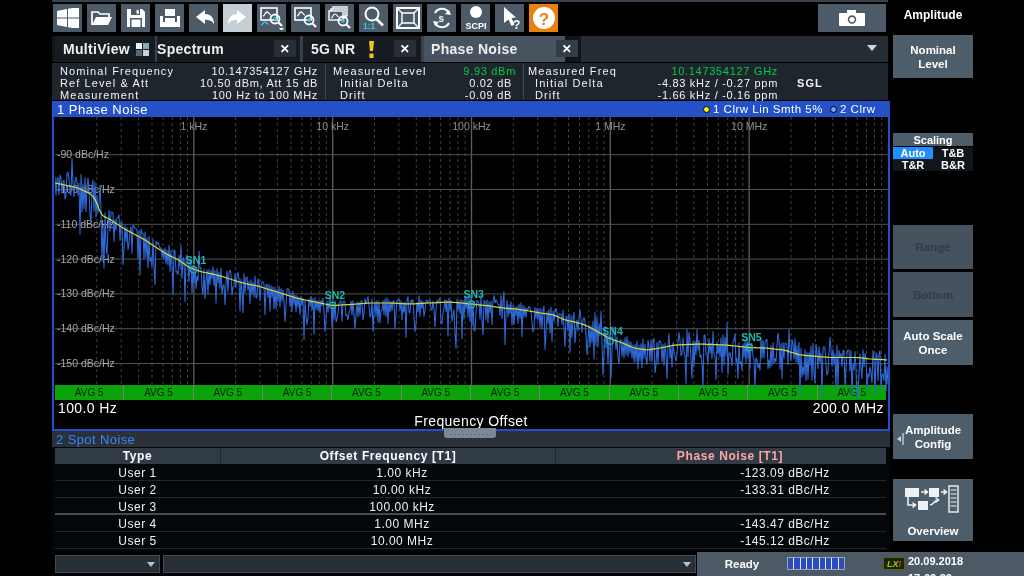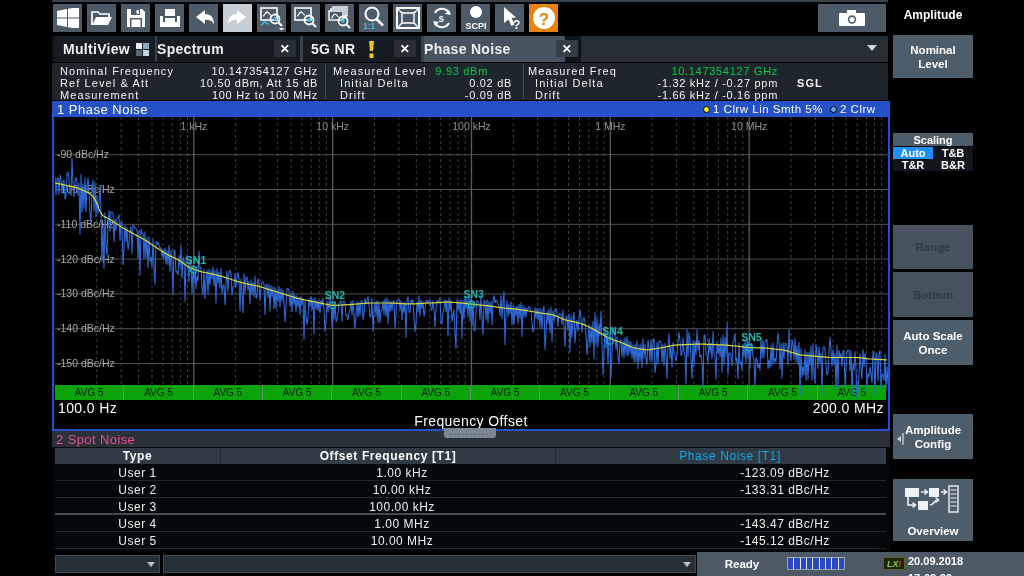--- a/index.html
+++ b/index.html
@@ -153,44 +153,44 @@
         <rect x="7" y="7" width="6" height="6" fill="#c3d4e0"></rect>
       </svg></div>
 <div class="abs" style="left:155px;top:36px;width:2px;height:26px;background:#39424d"></div>
 <div class="tab" style="left:157px;width:143px;">Spectrum<div class="xbox" style="position:absolute;left:117px;top:4px">✕</div></div>
 <div class="abs" style="left:300px;top:36px;width:3px;height:26px;background:#39424d"></div>
 <div class="tab" style="left:303px;width:118px;padding-left:8px">5G NR<svg style="margin-left:13px" width="7" height="17" viewBox="0 0 7 17">
         <path d="M1 0 h5 l-1 10 h-3 Z" fill="#f2c614"></path>
         <rect x="1.5" y="12.5" width="4" height="4.5" fill="#f2c614"></rect>
       </svg><div class="xbox" style="position:absolute;left:91px;top:4px">✕</div></div>
 <div class="abs" style="left:421px;top:36px;width:3px;height:26px;background:#39424d"></div>
-<div class="tab" style="left:424px;width:141px;background:#47545f;padding-left:0">Phase Noise<div class="xbox" style="position:absolute;left:132px;top:4px;background:#323d46">✕</div></div>
+<div class="tab" style="left:424px;width:141px;background:#47545f;padding-left:7px">Phase Noise<div class="xbox" style="position:absolute;left:132px;top:4px;background:#323d46">✕</div></div>
 
 <div class="abs" style="left:867px;top:45px;width:0;height:0;border-left:5px solid transparent;border-right:5px solid transparent;border-top:6px solid #cfd6dc"></div>
 
 <div class="abs" style="left:52px;top:63px;width:836px;height:37px;background:#1e252c"></div>
 <div class="abs" style="left:325px;top:64px;width:1px;height:35px;background:#434c55"></div>
 <div class="abs" style="left:523px;top:64px;width:1px;height:35px;background:#434c55"></div>
 <div class="ilabel" style="left:60px;top:65px">Nominal Frequency</div>
 <div class="ilabel" style="left:60px;top:77px">Ref Level &amp; Att</div>
 <div class="ilabel" style="left:60px;top:89px">Measurement</div>
 <div class="ival" style="left:168px;top:65px;width:150px">10.147354127 GHz</div>
 <div class="ival" style="left:168px;top:77px;width:150px">10.50 dBm, Att 15 dB</div>
 <div class="ival" style="left:168px;top:89px;width:150px">100 Hz to 100 MHz</div>
 <div class="ilabel" style="left:333px;top:65px">Measured Level</div>
 <div class="ilabel" style="left:340px;top:77px">Initial Delta</div>
 <div class="ilabel" style="left:340px;top:89px">Drift</div>
-<div class="ival green" style="left:408px;top:65px;width:80px">9.93 dBm</div>
+<div class="ival green" style="left:436px;top:65px;width:80px">9.93 dBm</div>
 <div class="ival" style="left:432px;top:77px;width:80px">0.02 dB</div>
 <div class="ival" style="left:432px;top:89px;width:80px">-0.09 dB</div>
 <div class="ilabel" style="left:528px;top:65px">Measured Freq</div>
 <div class="ilabel" style="left:535px;top:77px">Initial Delta</div>
 <div class="ilabel" style="left:535px;top:89px">Drift</div>
 <div class="ival green" style="left:628px;top:65px;width:150px">10.147354127 GHz</div>
-<div class="ival" style="left:628px;top:77px;width:150px">-1.32 kHz / -0.27 ppm</div>
+<div class="ival" style="left:628px;top:77px;width:150px">-4.83 kHz / -0.27 ppm</div>
 <div class="ival" style="left:628px;top:89px;width:150px">-1.66 kHz / -0.16 ppm</div>
 <div class="ilabel" style="left:797px;top:77px;font-weight:bold">SGL</div>
 
 <div class="abs" style="left:52px;top:101px;width:838px;height:330px;border:2px solid #2451c8;background:#000"></div>
 <div class="abs" style="left:54px;top:102px;width:834px;height:15px;background:#2451c8"></div>
 <div class="abs" style="left:57px;top:102px;color:#fff;font-size:13px;letter-spacing:0.5px">1 Phase Noise</div>
 <div class="abs" style="top:103px;left:703px;color:#fff;font-size:11.5px;letter-spacing:0.5px;display:flex;align-items:center">
 <span style="width:7px;height:7px;border-radius:50%;background:#f2ef1d;border:1px solid #000;display:inline-block;margin-right:3px"></span>1 Clrw Lin Smth 5%
 <span style="width:7px;height:7px;border-radius:50%;background:#6ea7e8;border:1px solid #000;display:inline-block;margin:0 3px 0 7px"></span>2 Clrw</div>
 
@@ -295,28 +295,28 @@
 <circle cx="694.2" cy="230.4" r="3.2" fill="none" stroke="#1fb8ab" stroke-width="1.2"></circle>
 <text x="686.2" y="224.4" fill="#1fb8ab" font-size="10.5" font-weight="bold">SN5</text>
 </svg>
 
 <div class="abs" style="left:58px;top:400px;color:#fff;font-size:14px;letter-spacing:0.4px">100.0 Hz</div>
 <div class="abs" style="left:736px;top:400px;width:148px;text-align:right;color:#fff;font-size:14px;letter-spacing:0.4px">200.0 MHz</div>
 <div class="abs" style="left:52px;top:413px;width:838px;text-align:center;color:#fff;font-size:14px;letter-spacing:0.4px">Frequency Offset</div>
 
 <div class="abs" style="left:52px;top:431px;width:838px;height:120px;background:#04070a"></div>
 <div class="abs" style="left:52px;top:431px;width:838px;height:16px;background:#2b3138"></div>
-<div class="abs" style="left:56px;top:432px;color:#ec4899;font-size:13px;letter-spacing:0.4px">2 Spot Noise</div>
+<div class="abs" style="left:56px;top:432px;color:#3b82f6;font-size:13px;letter-spacing:0.4px">2 Spot Noise</div>
 
 <div class="abs" style="left:55px;top:448px;width:831px;height:16px;background:#303b45"></div>
 <div class="abs" style="left:220px;top:449px;width:1px;height:14px;background:#1d242b"></div>
 <div class="abs" style="left:555px;top:449px;width:1px;height:14px;background:#1d242b"></div>
 <div class="abs" style="left:55px;top:449px;width:165px;text-align:center;color:#fff;font-size:12px;letter-spacing:0.6px;font-weight:bold">Type</div>
 <div class="abs" style="left:221px;top:449px;width:334px;text-align:center;color:#fff;font-size:12px;letter-spacing:0.6px;font-weight:bold">Offset Frequency [T1]</div>
-<div class="abs" style="left:556px;top:449px;width:348px;text-align:center;color:#0ea5e9;font-size:12px;letter-spacing:0.6px;font-weight:normal">Phase Noise [T1]</div>
+<div class="abs" style="left:556px;top:449px;width:348px;text-align:center;color:#fca5a5;font-size:12px;letter-spacing:0.6px;font-weight:bold">Phase Noise [T1]</div>
 
 <div class="trow" style="top:464px;border-bottom:1px solid #20272e">
 <div class="tcell" style="left:0;width:165px">User 1</div>
 <div class="tcell" style="left:180px;width:334px">1.00 kHz</div>
 <div class="tcell" style="left:560px;width:340px">-123.09 dBc/Hz</div>
 </div>
 <div class="trow" style="top:481px;border-bottom:1px solid #20272e">
 <div class="tcell" style="left:0;width:165px">User 2</div>
 <div class="tcell" style="left:180px;width:334px">10.00 kHz</div>
 <div class="tcell" style="left:560px;width:340px">-133.31 dBc/Hz</div>

